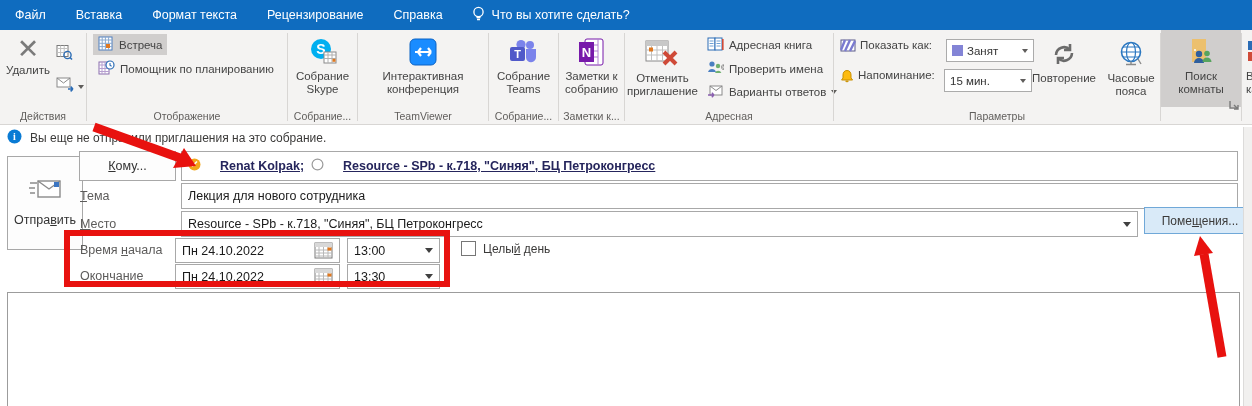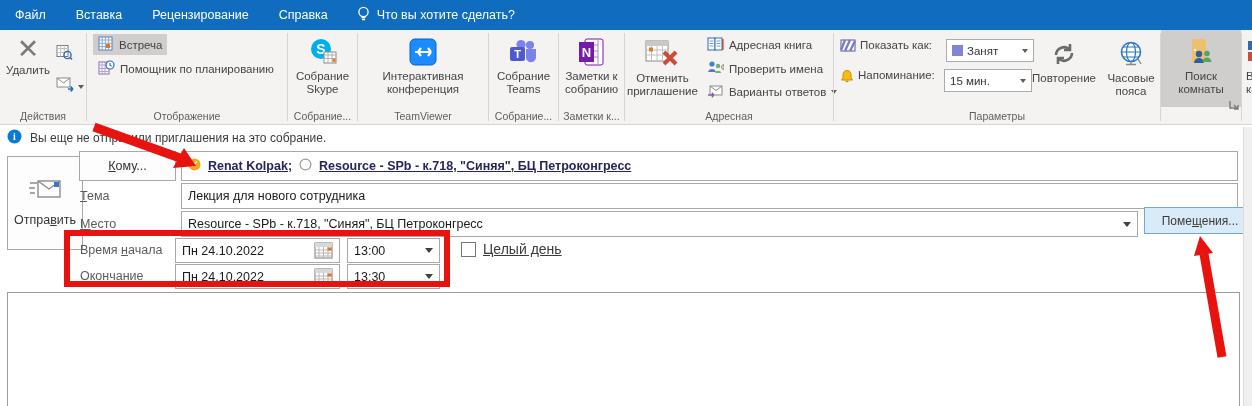--- a/index.html
+++ b/index.html
@@ -73,41 +73,42 @@
   .f-recipients{left:181px;top:151px;width:1057px;height:30px;gap:7px;}
   .f-subject{left:181px;top:183px;width:1057px;height:26px;}
   .f-location{left:181px;top:211px;width:957px;height:26px;}
   .f-startdate{left:175px;top:238px;width:165px;height:25px;}
   .f-starttime{left:347px;top:238px;width:93px;height:25px;}
   .f-enddate{left:175px;top:264px;width:165px;height:25px;}
   .f-endtime{left:347px;top:264px;width:93px;height:25px;}
   .flabel{font-size:12.5px;color:#5c5b5a;white-space:nowrap;}
   .l-subject{left:80px;top:189px;} .l-location{left:80px;top:217px;}
   .l-start{left:80px;top:243px;} .l-end{left:80px;top:269px;}
-  .rcpt{color:#25255c;font-weight:bold;text-decoration:underline;white-space:nowrap;}
+  .rcpt{color:#25255c;font-weight:bold;text-decoration:underline;white-space:nowrap;margin-left:12px;}
   .f-location .caret-dk,.f-starttime .caret-dk,.f-endtime .caret-dk{margin-left:auto;}
   .dpick{margin-left:auto;display:flex;align-items:center;}
   .roomsbtn{left:1144px;top:207px;width:112px;height:27px;border:1px solid #70a8d8;background:#d9eaf8;
             display:flex;align-items:center;justify-content:center;font-size:12px;color:#3b3a39;cursor:pointer;}
-  .allday{left:461px;top:241px;display:flex;align-items:center;gap:7px;font-size:14px;color:#3b3a39;text-decoration:underline;}
+  .allday{left:461px;top:241px;display:flex;align-items:center;gap:7px;font-size:12px;color:#3b3a39;}
   .chk{width:13px;height:13px;border:1px solid #767676;background:#fff;flex:none;}
   .bodyarea{left:7px;top:292px;width:1233px;height:120px;border:1px solid #9c9c9c;background:#fff;}
   .scrollstrip{left:1243px;top:127px;width:9px;height:279px;background:#f1f0ef;border-left:1px solid #dcdbda;}
 
   .overlay{position:absolute;left:0;top:0;width:1252px;height:406px;pointer-events:none;z-index:60;}
   u{text-decoration:underline;}
 </style>
 </head>
 <body>
 
 <div class="app">
 
   <div class="tabbar">
     <div class="tab">Файл</div>
     <div class="tab">Вставка</div>
+    <div class="tab">Формат текста</div>
     <div class="tab">Рецензирование</div>
     <div class="tab">Справка</div>
     <div class="tellme">
       <span>
         <svg width="13" height="16" viewBox="0 0 13 16">
             <circle cx="6.5" cy="6" r="4.6" fill="none" stroke="#fff" stroke-width="1.3"></circle>
             <path d="M4.5 11.5h4M5 13.5h3" stroke="#fff" stroke-width="1.3" fill="none"></path>
           </svg>
       </span>
       <span>Что вы хотите сделать?</span>

